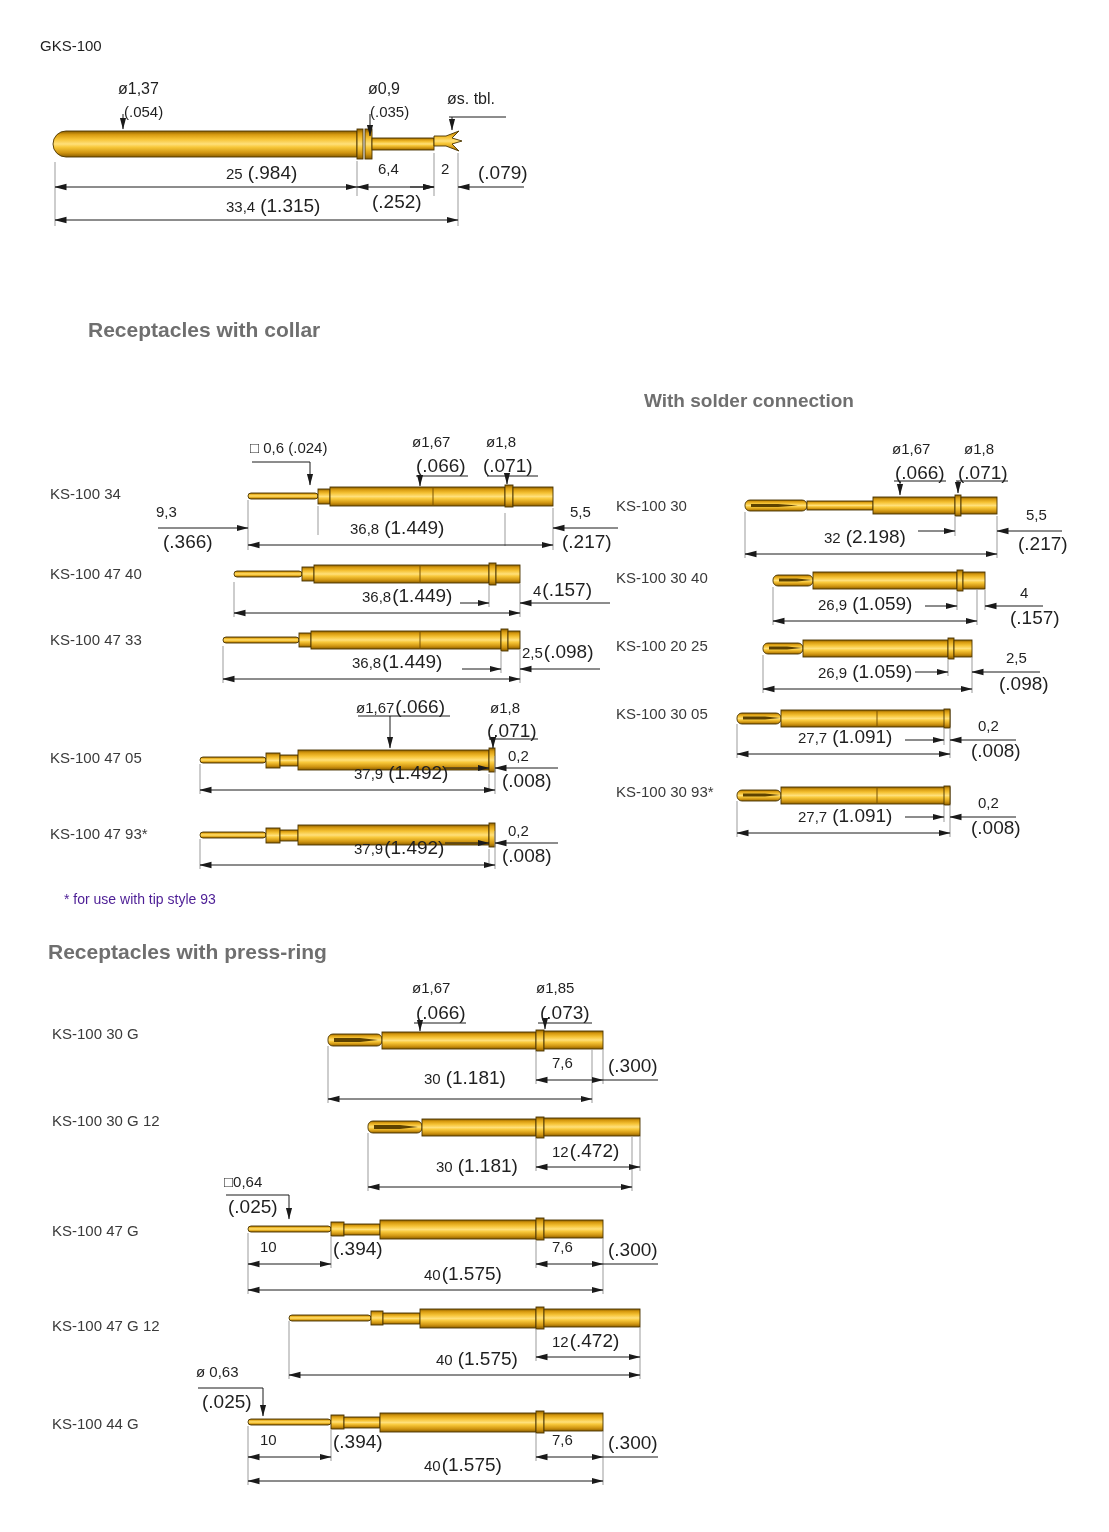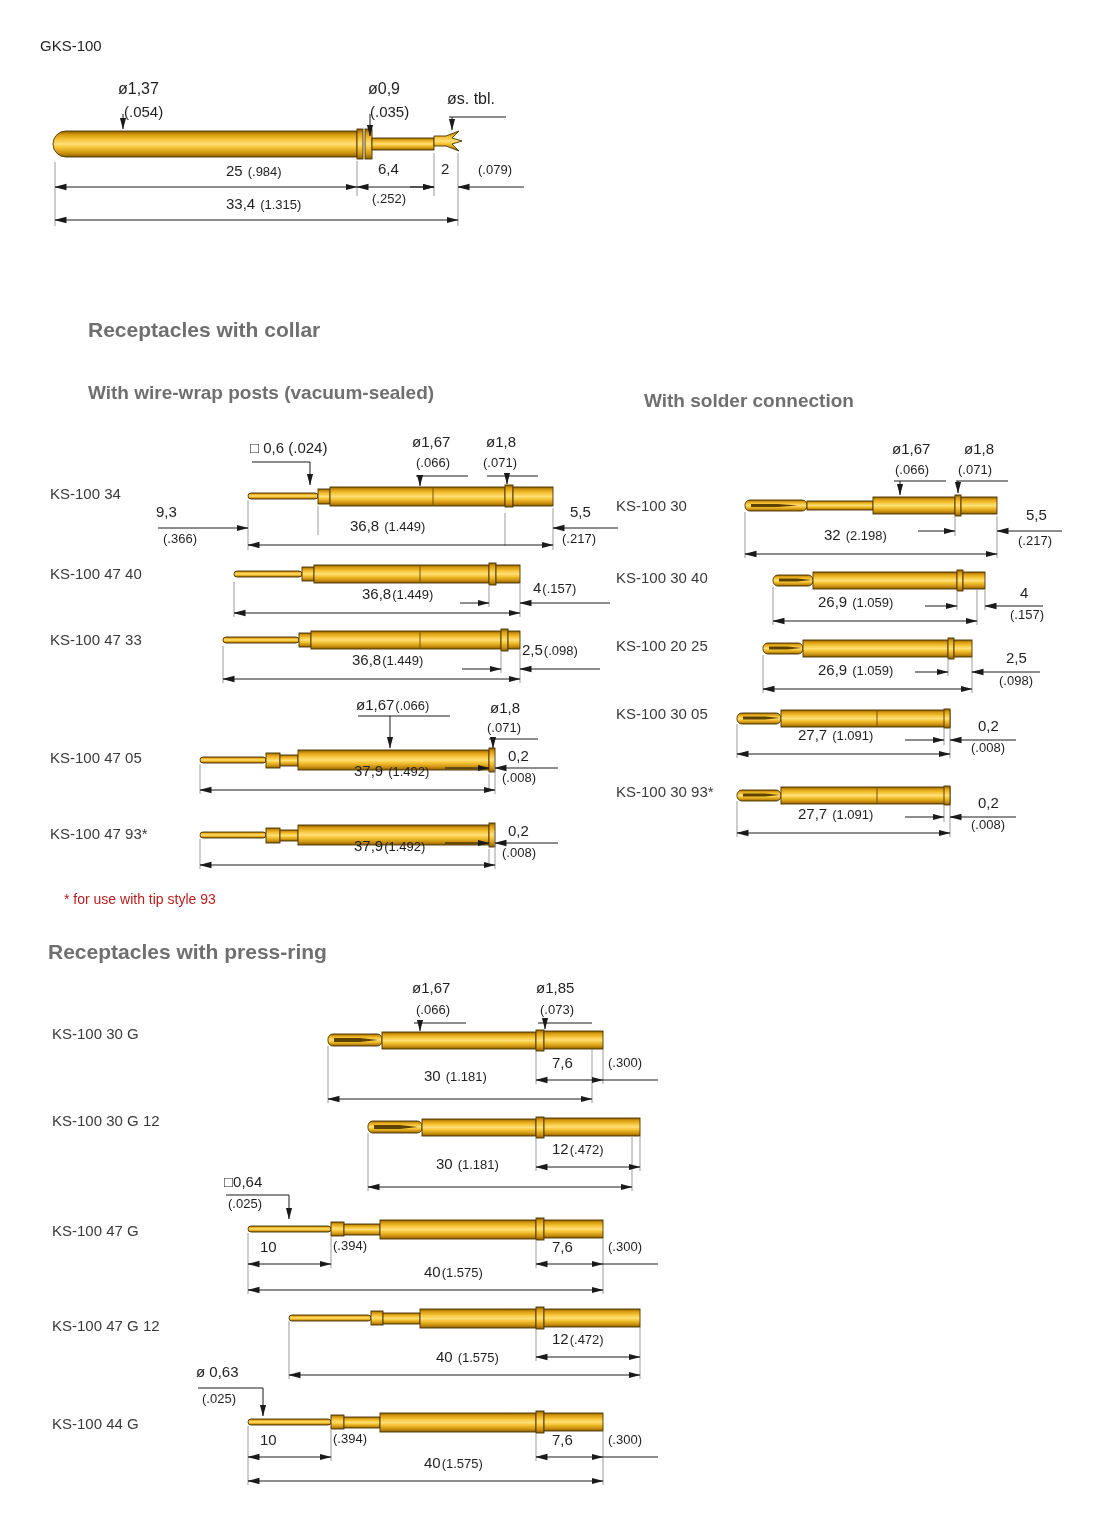--- a/index.html
+++ b/index.html
@@ -7,27 +7,27 @@
         font-family:"Liberation Sans",sans-serif;}
   #draw{position:absolute;left:0;top:0;width:1109px;height:1532px;}
   .au{fill:url(#g);stroke:#4a3400;stroke-width:0.9;}
   .ex{stroke:#9b9b9b;stroke-width:1;}
   .dl{stroke:#1a1a1a;stroke-width:1;fill:none;}
   .ul{stroke:#1a1a1a;stroke-width:1;}
   .sg{stroke:#7a5200;stroke-width:1;}
   .slot{fill:#5d4200;stroke:none;}
   .t{position:absolute;font-size:15px;color:#1f1f1f;white-space:nowrap;line-height:1.1;}
   .big{font-size:16px;}
-  .in{font-size:13px;color:#1f1f1f;}
+  .in{font-size:19px;color:#1f1f1f;}
   .pair .in{margin-left:5px;}
   .tight .in{margin-left:1px;}
   .model{font-size:15px;color:#3a3a3a;}
   .h1{position:absolute;font-size:21px;font-weight:bold;color:#6f6f6f;white-space:nowrap;}
   .h2{position:absolute;font-size:19px;font-weight:bold;color:#6f6f6f;white-space:nowrap;}
-  .fn{font-size:14px;color:#b91c1c;}
+  .fn{font-size:14px;color:#4c1d95;}
 </style>
 </head>
 <body>
 
 <div id="page">
 
 <svg id="draw" xmlns="http://www.w3.org/2000/svg" width="1109" height="1532" viewBox="0 0 1109 1532">
   <defs>
     <linearGradient id="g" x1="0" y1="0" x2="0" y2="1">
       <stop offset="0" stop-color="#8a5e00"></stop>
@@ -317,21 +317,20 @@
 <div class="t" style="left:370px;top:104px">(.035)</div>
 <div class="t big" style="left:447px;top:90px">øs. tbl.</div>
 <div class="t pair" style="left:226px;top:163px"><span>25</span><span class="in">(.984)</span></div>
 <div class="t" style="left:378px;top:161px">6,4</div>
 <div class="t in" style="left:372px;top:192px">(.252)</div>
 <div class="t" style="left:441px;top:161px">2</div>
 <div class="t in" style="left:478px;top:163px">(.079)</div>
 <div class="t pair" style="left:226px;top:196px"><span>33,4</span><span class="in">(1.315)</span></div>
 
 <div class="h1" style="left:88px;top:318px">Receptacles with collar</div>
-<div class="h2" style="left:88px;top:382px">With wire-wrap posts (vacuum-sealed)</div>
 <div class="h2" style="left:644px;top:390px">With solder connection</div>
 
 <div class="t model" style="left:50px;top:486px">KS-100 34</div>
 <div class="t" style="left:250px;top:440px">□ 0,6 (.024)</div>
 <div class="t" style="left:412px;top:434px">ø1,67</div>
 <div class="t in" style="left:416px;top:456px">(.066)</div>
 <div class="t" style="left:486px;top:434px">ø1,8</div>
 <div class="t in" style="left:483px;top:456px">(.071)</div>
 <div class="t" style="left:156px;top:504px">9,3</div>
 <div class="t in" style="left:163px;top:532px">(.366)</div>

